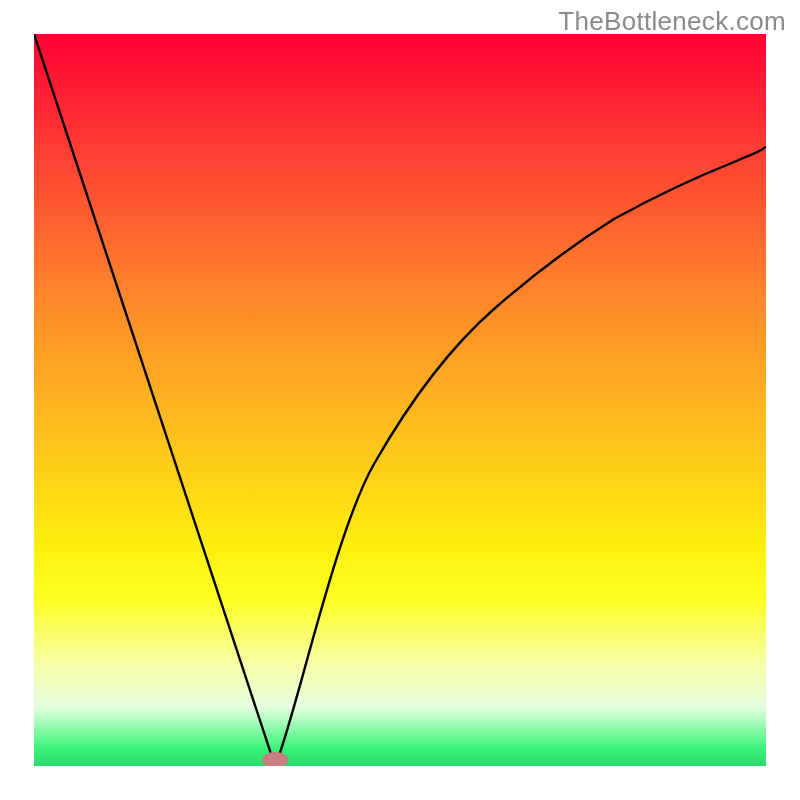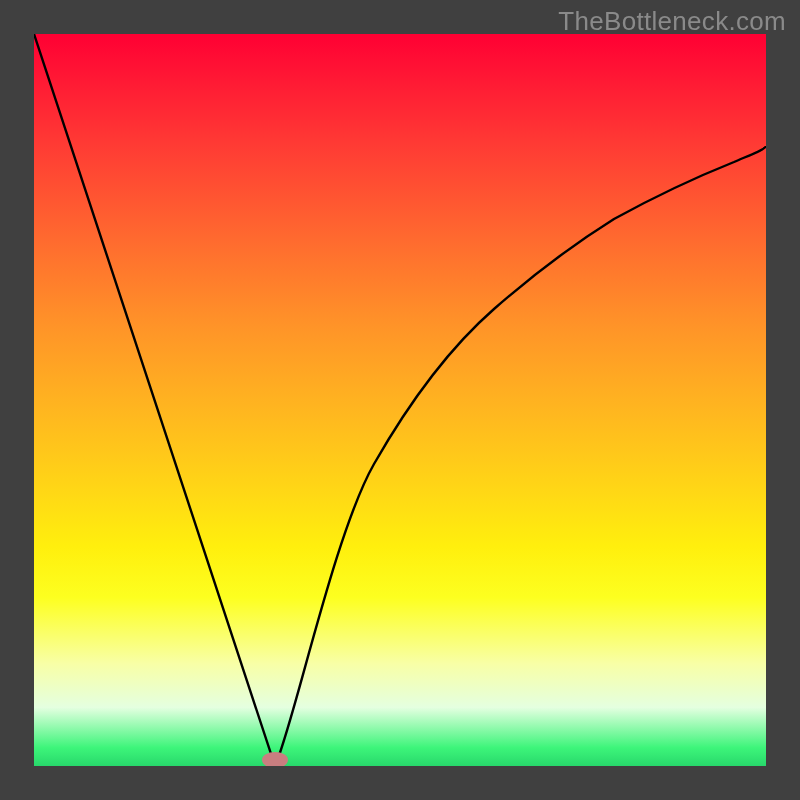--- a/index.html
+++ b/index.html
@@ -1,16 +1,16 @@
 <!DOCTYPE html>
 <html><head>
 <meta charset="utf-8">
 <style>
   html,body{margin:0;padding:0;width:800px;height:800px;overflow:hidden;background:#000;font-family:Arial,Helvetica,sans-serif}
-  .frame{position:absolute;left:0;top:0;width:800px;height:800px;background:#404040}
+  .frame{position:absolute;left:0;top:0;width:800px;height:800px;background:#ffffff}
   .plot-wrap{position:absolute;left:34px;top:34px;width:732px;height:732px;overflow:hidden}
   .gradient{position:absolute;inset:0;background:linear-gradient(to bottom,
     #ff0033 0%,
     #ff1034 4%,
     #ff3a34 15%,
     #ff6a2f 28%,
     #ff9428 40%,
     #ffb81f 52%,
     #ffd915 63%,
     #ffef0d 70%,

